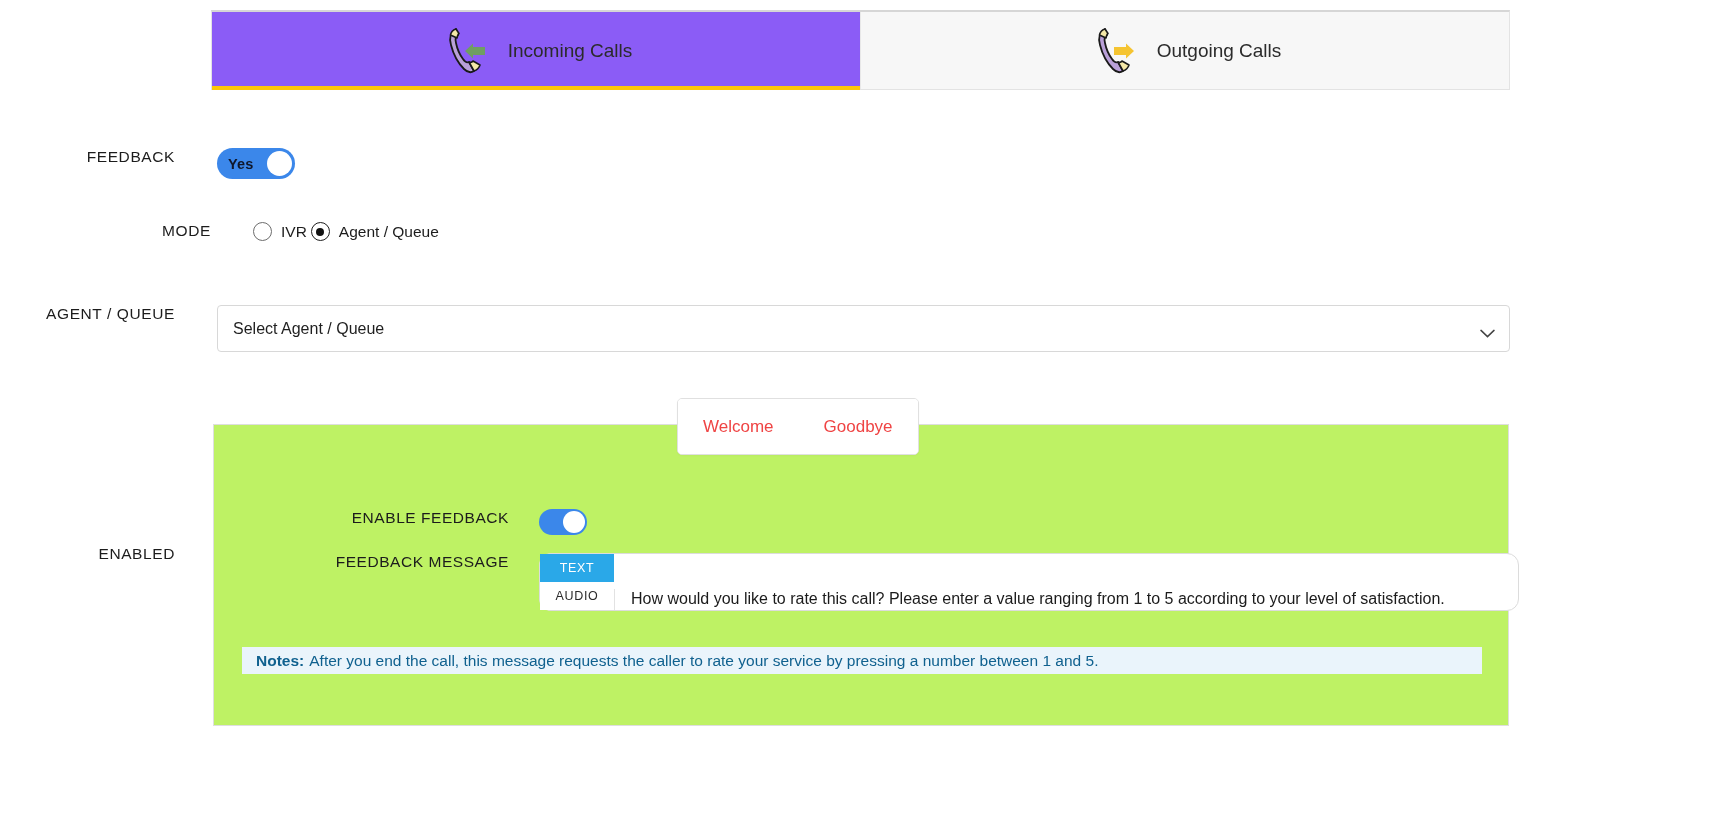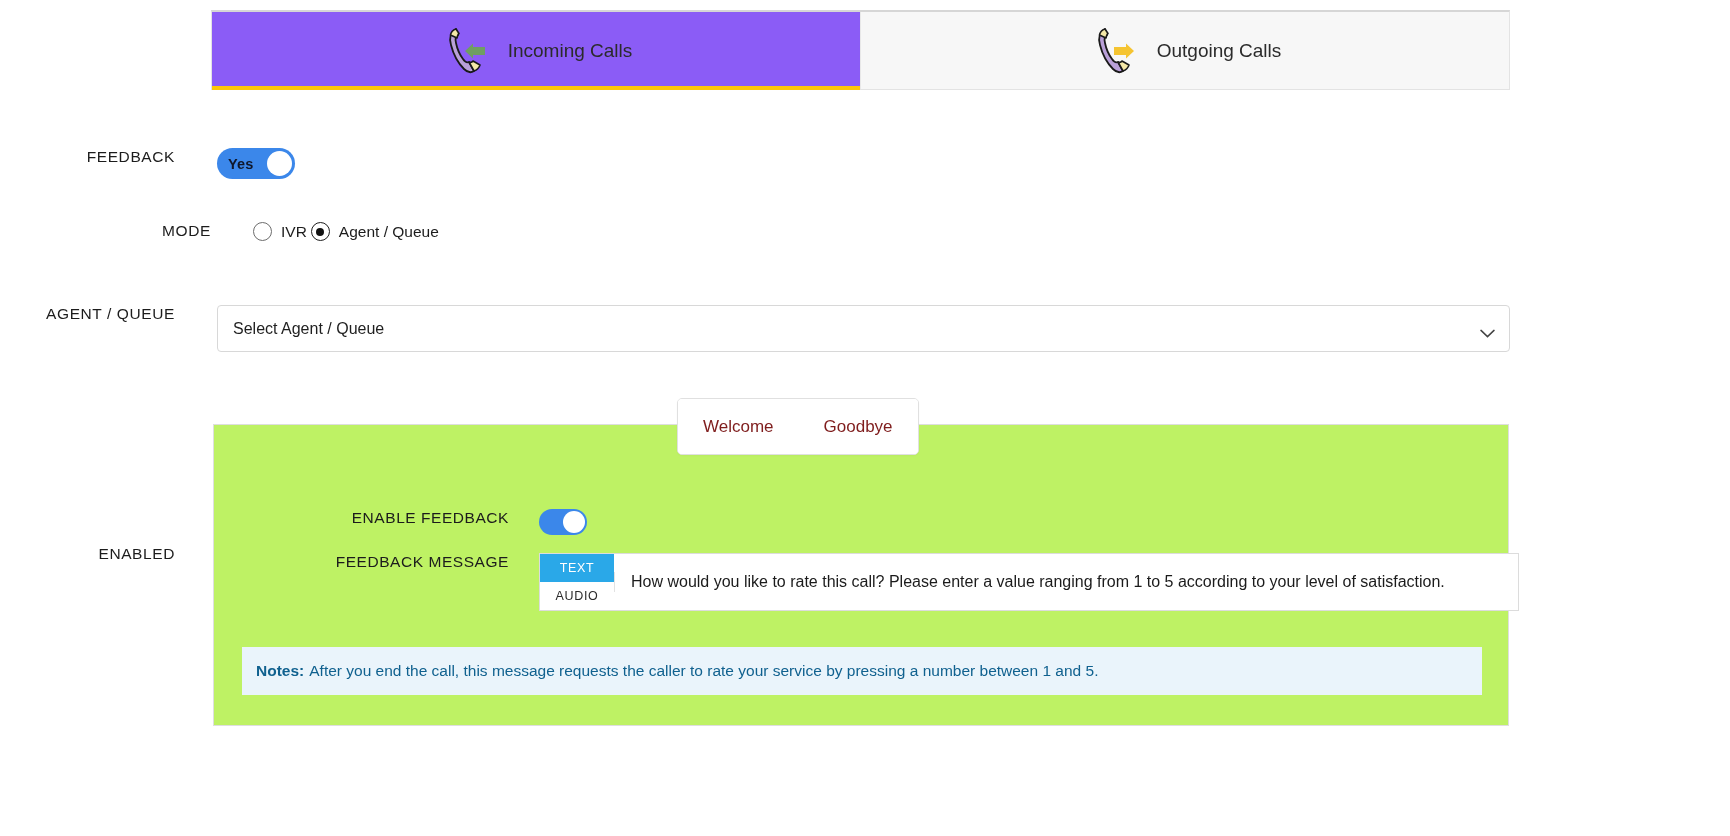--- a/index.html
+++ b/index.html
@@ -108,21 +108,21 @@
     display: flex; align-items: stretch;
     height: 57px;
     background: #fff;
     border: 1px solid #e0e0e0; border-radius: 5px;
     box-shadow: 0 1px 2px rgba(0,0,0,.03);
     overflow: hidden;
     z-index: 5;
   }
   .seg {
     display: flex; align-items: center; justify-content: center;
-    padding: 0 25px; font-size: 17px; color: #7f1d1d; cursor: pointer;
+    padding: 0 25px; font-size: 17px; color: #ef4444; cursor: pointer;
     background: #fff;
   }
   .seg.active { background: #2aa8e8; color: #fff; }
 
   .inner { position: absolute; left: 0; top: 0; width: 100%; height: 100%; }
 
   .field-row { position: absolute; display: flex; align-items: flex-start; }
   .field-lab {
     width: 265px; text-align: right;
     font-size: 15.5px; letter-spacing:.55px; color:#1c1c1c;
@@ -135,41 +135,41 @@
   }
   .toggle-plain .knob {
     position: absolute; right: 2px; top: 2px;
     width: 22px; height: 22px; border-radius: 50%; background: #fff;
   }
 
   .row-fbmsg { left: 30px; top: 128px; }
   .msgbox {
     margin-left: 30px;
     width: 980px;
-    display: flex; align-items: center;
-    border: 1px solid #dcdcdc; border-radius: 0;
+    display: flex; align-items: flex-end;
+    border: 1px solid #dcdcdc; border-radius: 12px;
     background: #fff;
     min-height: 56px;
   }
   .mode-col { display: flex; flex-direction: column; width: 74px; flex: 0 0 74px; }
   .mode-btn {
     height: 28px; display: flex; align-items: center; justify-content: center;
     font-size: 12.5px; letter-spacing: .7px; cursor: pointer;
     background: #fff; color: #2a2a2a;
   }
   .mode-btn.active { background: #2aa8e8; color: #fff; font-weight: normal; }
   .msgtext {
     flex: 1 1 auto; border-left: 1px solid #e2e2e2;
     display: flex; align-items: center;
     padding: 0 16px; font-size: 16px; color: #1b1b1b; line-height: 1.3;
   }
 
   .notes {
     position: absolute; left: 28px; top: 222px;
-    width: 1240px; height: 48px;
+    width: 1240px; height: 27px;
     background: #eaf4fb;
     display: flex; align-items: center;
     padding: 0 14px;
     font-size: 15.5px; color: #10618f;
   }
   .notes b { font-weight: bold; margin-right: 5px; }
 </style>
 </head>
 <body>
 

